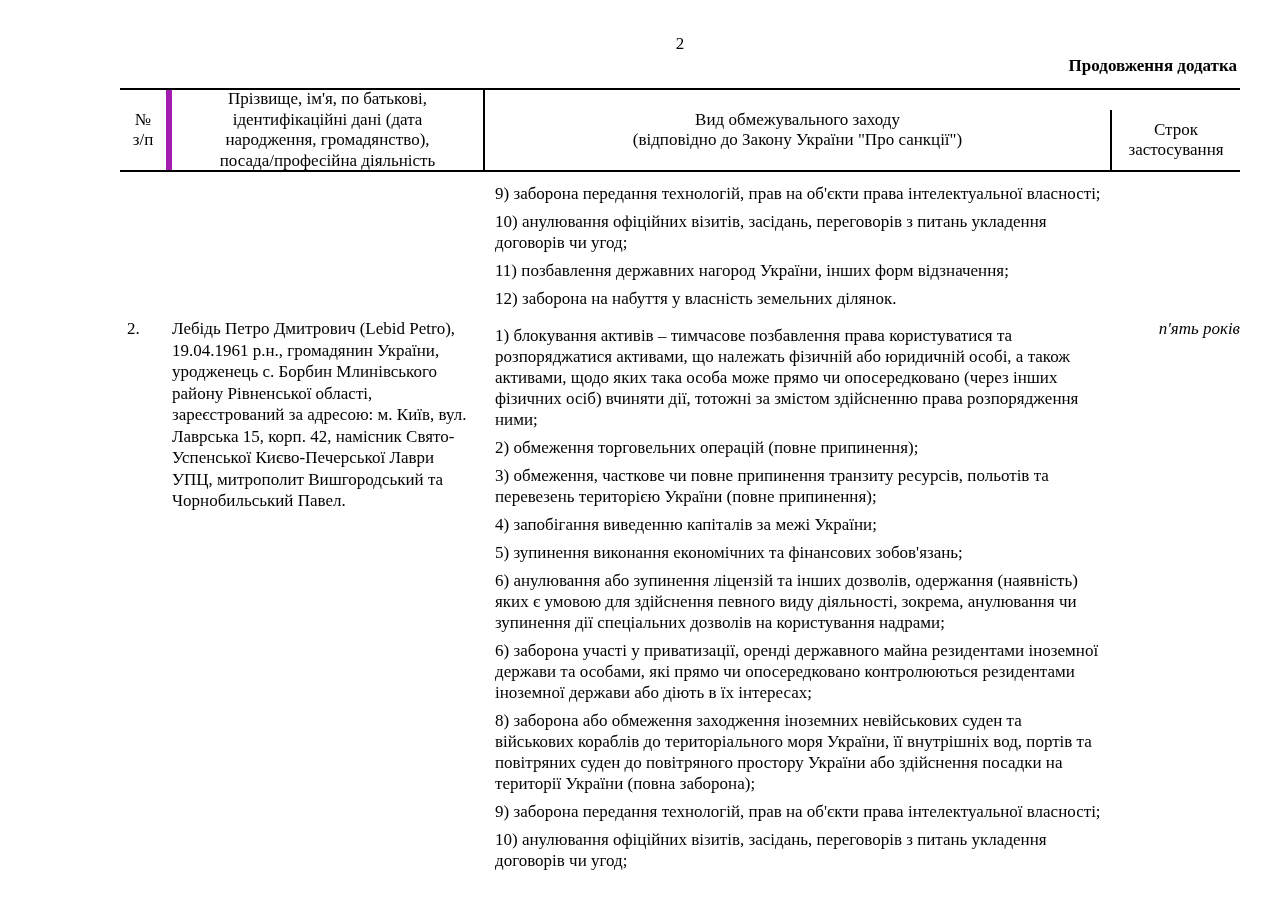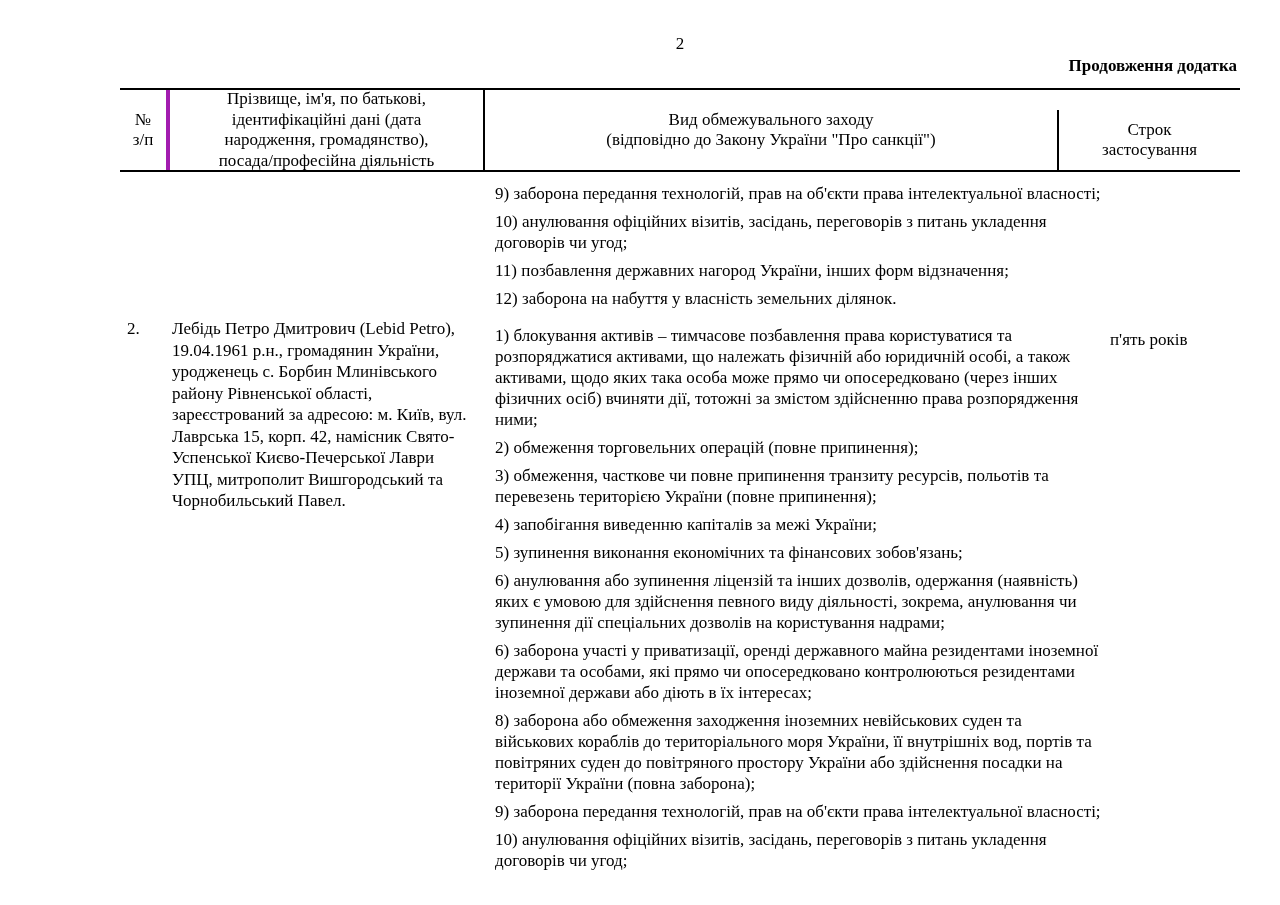--- a/index.html
+++ b/index.html
@@ -41,22 +41,22 @@
     align-items: stretch;
   }
   .th {
     display: flex;
     flex-direction: column;
     justify-content: center;
     text-align: center;
     line-height: 20.5px;
   }
   .th-num     { width: 46px; }
-  .th-name    { width: 317px; border-left: 4px solid #a21caf; align-items: center; }
-  .th-measure { width: 574px; border-left: 2px solid #000; }
+  .th-name    { width: 317px; border-left: 6px solid #a21caf; align-items: center; }
+  .th-measure { width: 627px; border-left: 2px solid #000; }
   .th-term    { flex: 1;      border-left: 2px solid #000; margin-top: 20px; }
   .hline { display: block; }
   .carryover-measures {
     position: absolute;
     left: 488px;
     top: 176px;
     width: 620px;
     text-align: left;
   }
   .para { margin: 7px; }
@@ -76,23 +76,24 @@
   .row-measures {
     position: absolute;
     left: 488px;
     top: 318px;
     width: 620px;
     line-height: 21px;
   }
   .row-term {
     position: absolute;
     left: 1110px;
-    top: 329px;
+    top: 318px;
     width: 130px;
-    text-align: left;
+    text-align: right;
+    font-style: italic;
   }
 </style>
 </head>
 <body>
 
 <div class="page">
 
   <div class="page-number">2</div>
 
   <div class="continuation-note">Продовження додатка</div>

